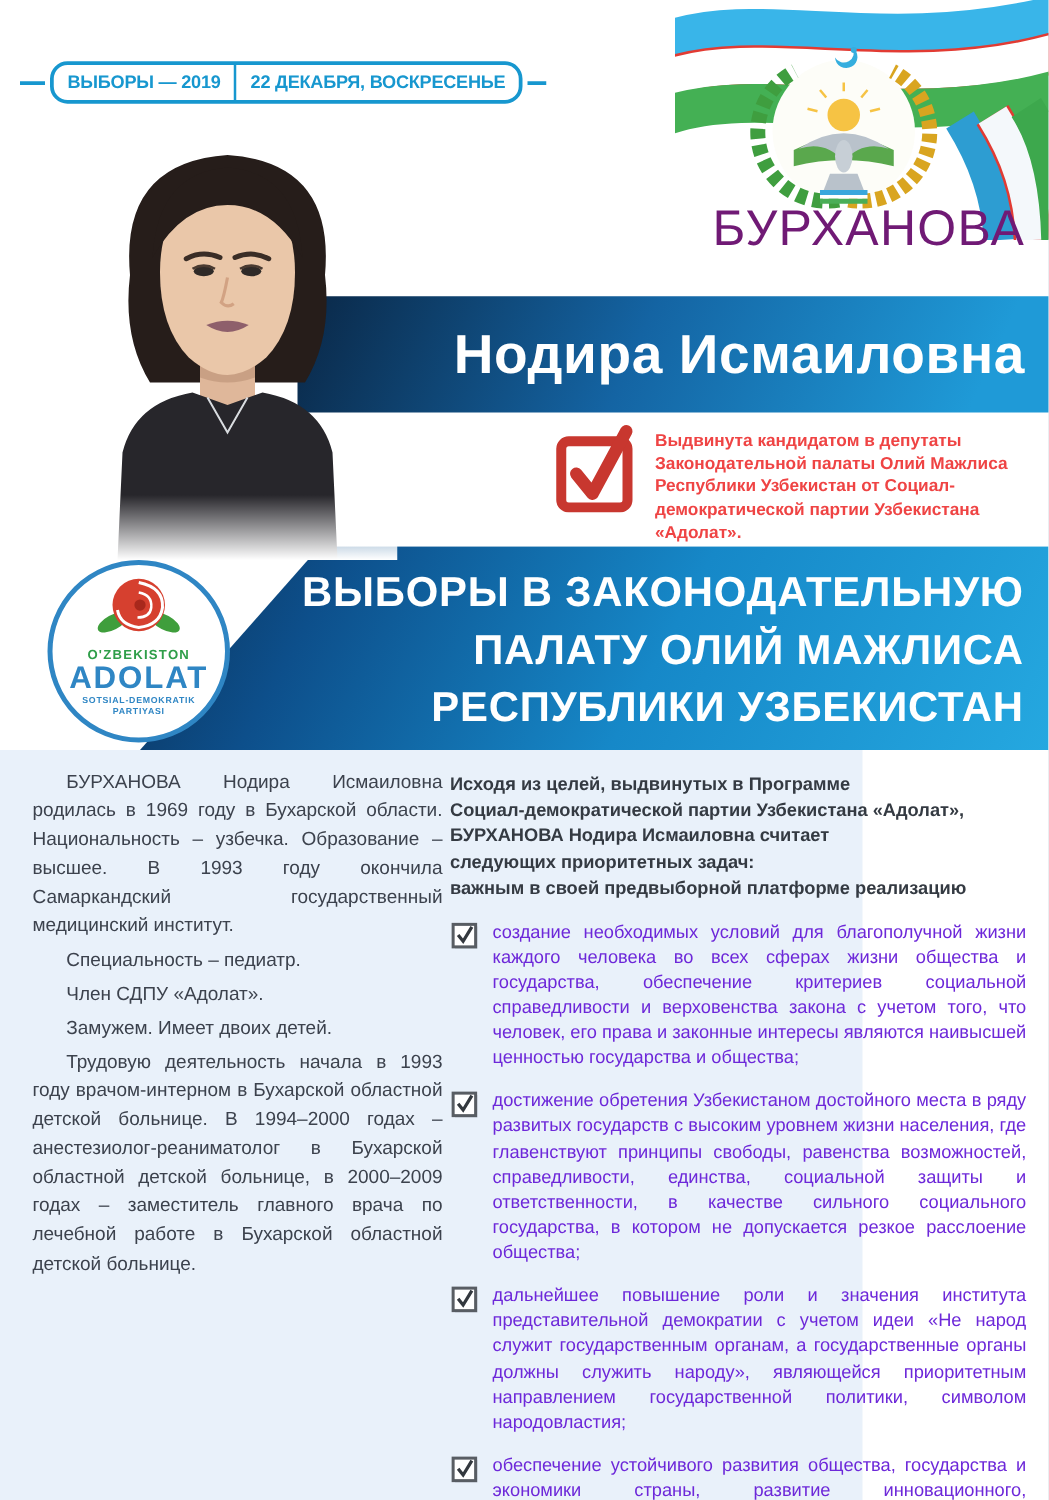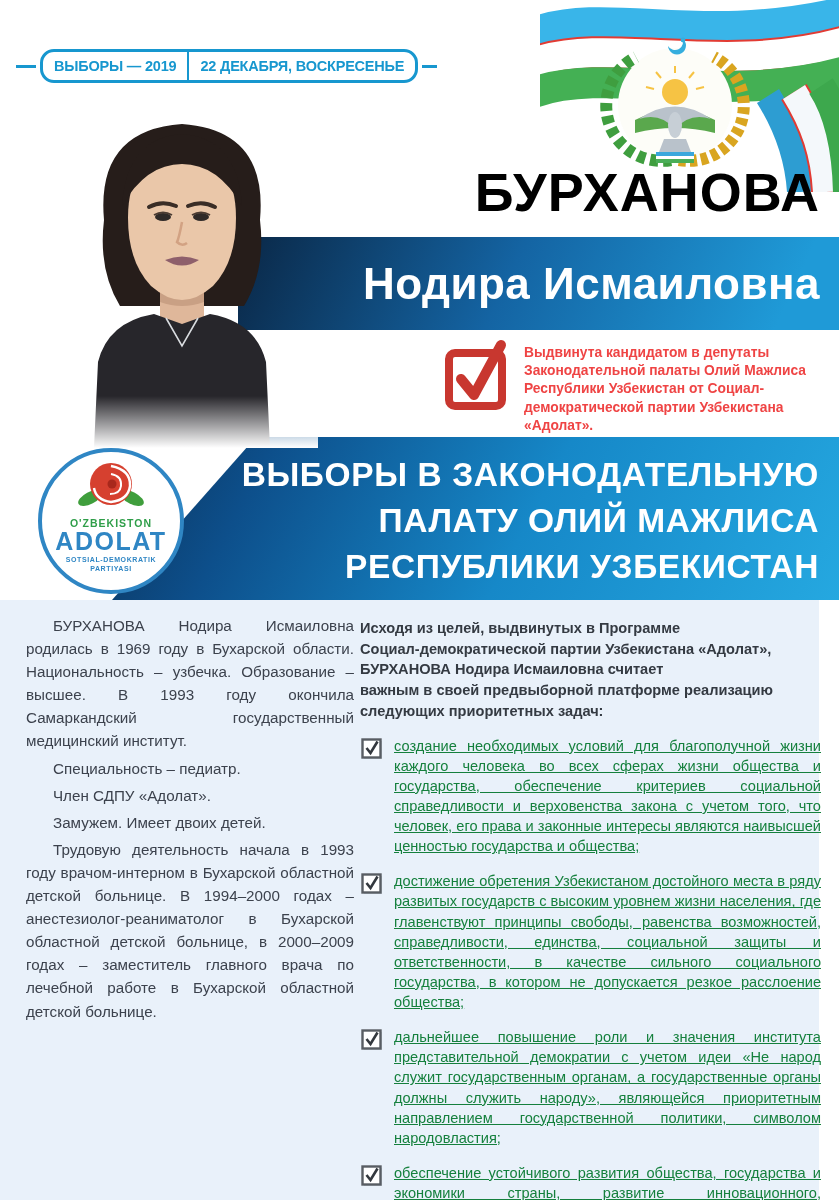--- a/index.html
+++ b/index.html
@@ -20,21 +20,21 @@
   }
   .badge-seg{padding:6px 11px;white-space:nowrap;display:flex;align-items:center;}
   .badge-seg.second{border-left:2px solid #1797cf;}
   
   .ribbon{position:absolute;left:540px;top:0;width:299px;height:192px;}
   
   .portrait{position:absolute;left:46px;top:110px;width:272px;height:338px;z-index:3;}
   
   .surname{
     position:absolute;right:19px;top:161px;z-index:2;
-    font-size:54px;font-weight:bold;color:#000000;letter-spacing:1px;white-space:nowrap;
+    font-size:40px;font-weight:normal;color:#701a75;letter-spacing:1px;white-space:nowrap;
   }
   .name-band{
     position:absolute;left:238px;top:237px;right:0;height:93px;z-index:2;
     background:linear-gradient(115deg,#0a2746 0%,#1464a3 45%,#1f9ad7 90%);
     display:flex;align-items:center;justify-content:flex-end;
   }
   .name-band-text{
     color:#fff;font-size:44px;font-weight:bold;letter-spacing:0.5px;
     padding-right:19px;white-space:nowrap;
   }
@@ -51,35 +51,35 @@
     -webkit-clip-path:polygon(256px 0,839px 0,839px 163px,112px 163px);
     clip-path:polygon(256px 0,839px 0,839px 163px,112px 163px);
   }
   .banner-text{position:absolute;right:20px;top:15px;text-align:right;}
   .banner-line{
     color:#fff;font-size:33.5px;font-weight:bold;letter-spacing:0.6px;line-height:1.37;
     white-space:nowrap;
   }
   .logo{position:absolute;left:36px;top:446px;width:150px;height:150px;z-index:4;}
   
-  .body-section{position:absolute;left:0;top:600px;width:819px;height:600px;background:#e9f1fa;}
+  .body-section{position:absolute;left:0;top:600px;width:690px;height:600px;background:#e9f1fa;}
   .bio-col{
     position:absolute;left:26px;top:14px;width:328px;
     font-size:15.2px;color:#3c424d;line-height:1.52;text-align:justify;
   }
   .bio-p{margin:0 0 4px 0;text-indent:27px;}
   .platform-col{position:absolute;left:360px;top:18px;width:461px;}
   .intro{margin-bottom:14px;}
   .intro-line{
     font-weight:bold;font-size:14.6px;color:#343a42;line-height:1.42;
   }
   .item{display:flex;margin-bottom:15px;}
   .item-icon{width:24px;height:24px;flex:0 0 24px;margin-right:10px;}
   .item-text{
-    flex:1;font-size:14.6px;color:#15803d;line-height:1.38;text-align:justify;text-decoration:underline;
+    flex:1;font-size:14.6px;color:#6d28d9;line-height:1.38;text-align:justify;
   }
 </style>
 </head>
 <body>
 
 <div class="page">
 
   <div class="badge-row">
     <div class="dash l"></div>
     <div class="badge">
@@ -204,22 +204,22 @@
       <p class="bio-p">Член СДПУ «Адолат».</p>
       <p class="bio-p">Замужем. Имеет двоих детей.</p>
       <p class="bio-p">Трудовую деятельность начала в 1993 году врачом-интерном в Бухарской областной детской больнице. В 1994–2000 годах – анестезиолог-реаниматолог в Бухарской областной детской больнице, в 2000–2009 годах – заместитель главного врача по лечебной работе в Бухарской областной детской больнице.</p>
     </div>
 
     <div class="platform-col">
       <div class="intro">
         <div class="intro-line">Исходя из целей, выдвинутых в Программе</div>
         <div class="intro-line">Социал-демократической партии Узбекистана «Адолат»,</div>
         <div class="intro-line">БУРХАНОВА Нодира Исмаиловна считает</div>
+        <div class="intro-line">следующих приоритетных задач:</div>
         <div class="intro-line">важным в своей предвыборной платформе реализацию</div>
-        <div class="intro-line">следующих приоритетных задач:</div>
       </div>
 
       <div class="item">
         <svg class="item-icon" viewBox="0 0 24 24">
           <rect x="4" y="5" width="18" height="18" fill="#c9d2dc"></rect>
           <rect x="2.5" y="3.5" width="18" height="18" fill="#ffffff" stroke="#585d63" stroke-width="2.4"></rect>
           <path d="M6.5,12 L10.5,17 L17.5,5.5" fill="none" stroke="#33383e" stroke-width="2.6"></path>
         </svg>
         <div class="item-text">создание необходимых условий для благополучной жизни каждого человека во всех сферах жизни общества и государства, обеспечение критериев социальной справедливости и верховенства закона с учетом того, что человек, его права и законные интересы являются наивысшей ценностью государства и общества;</div>
       </div>

